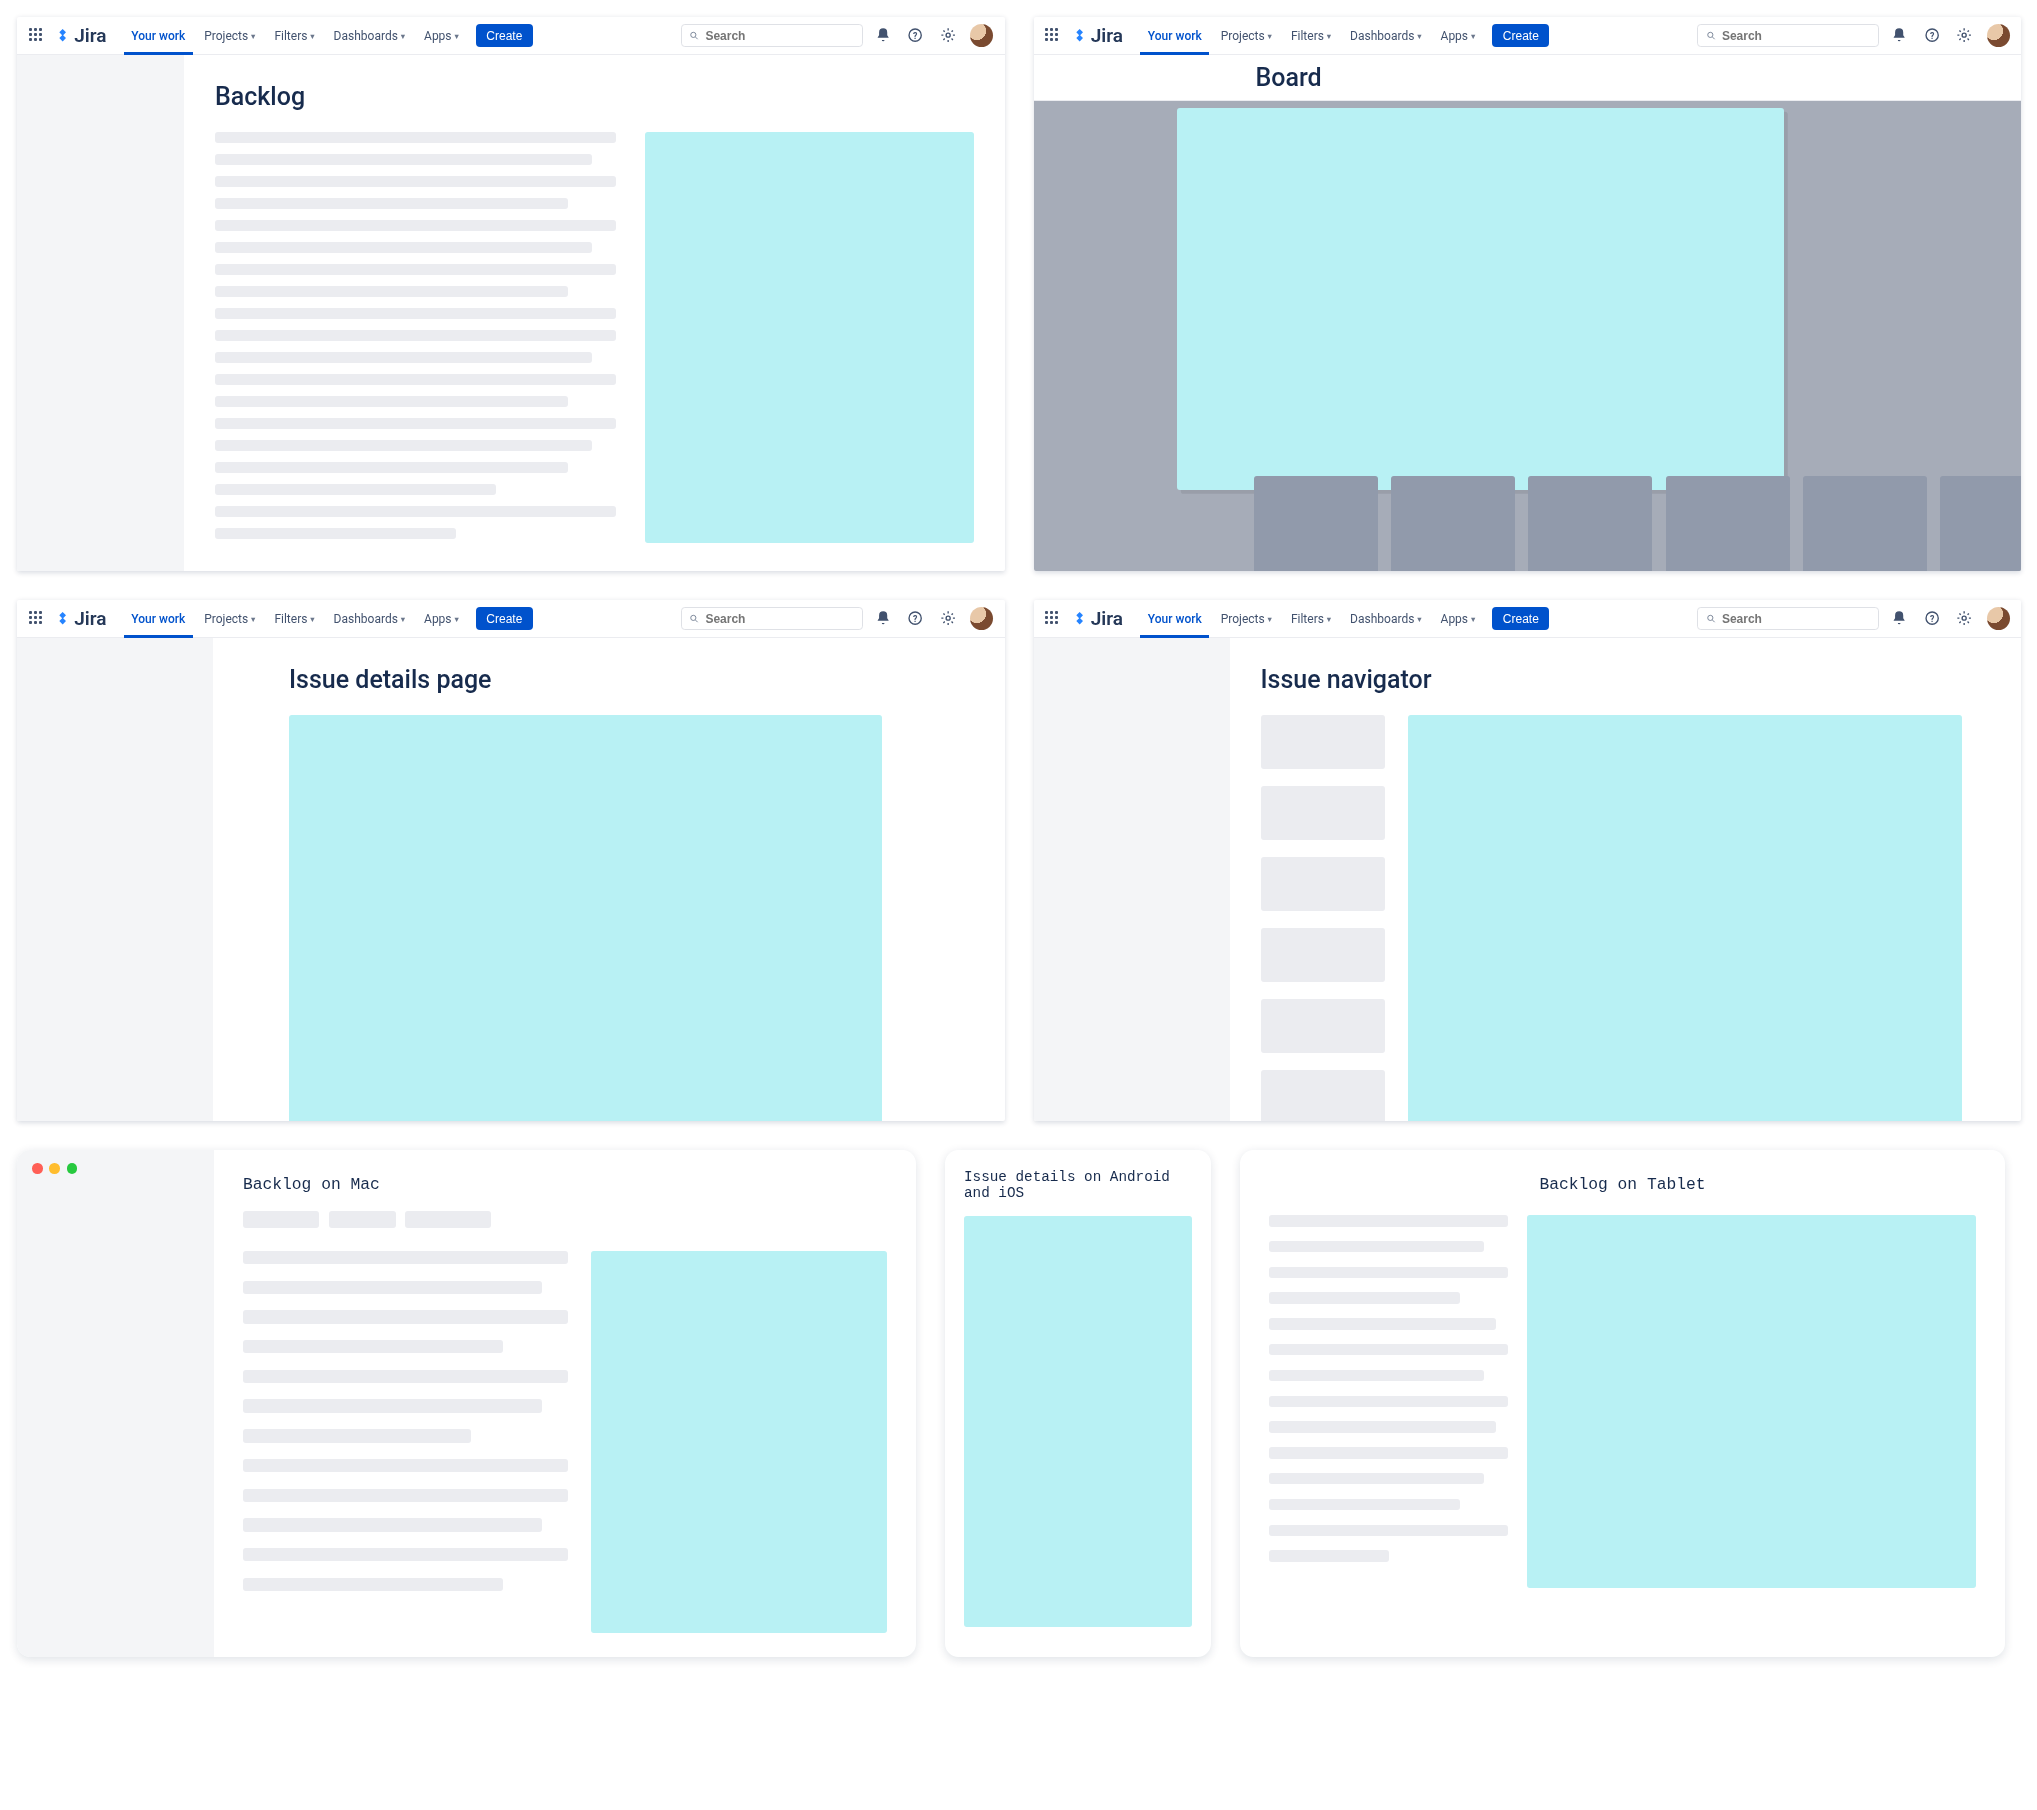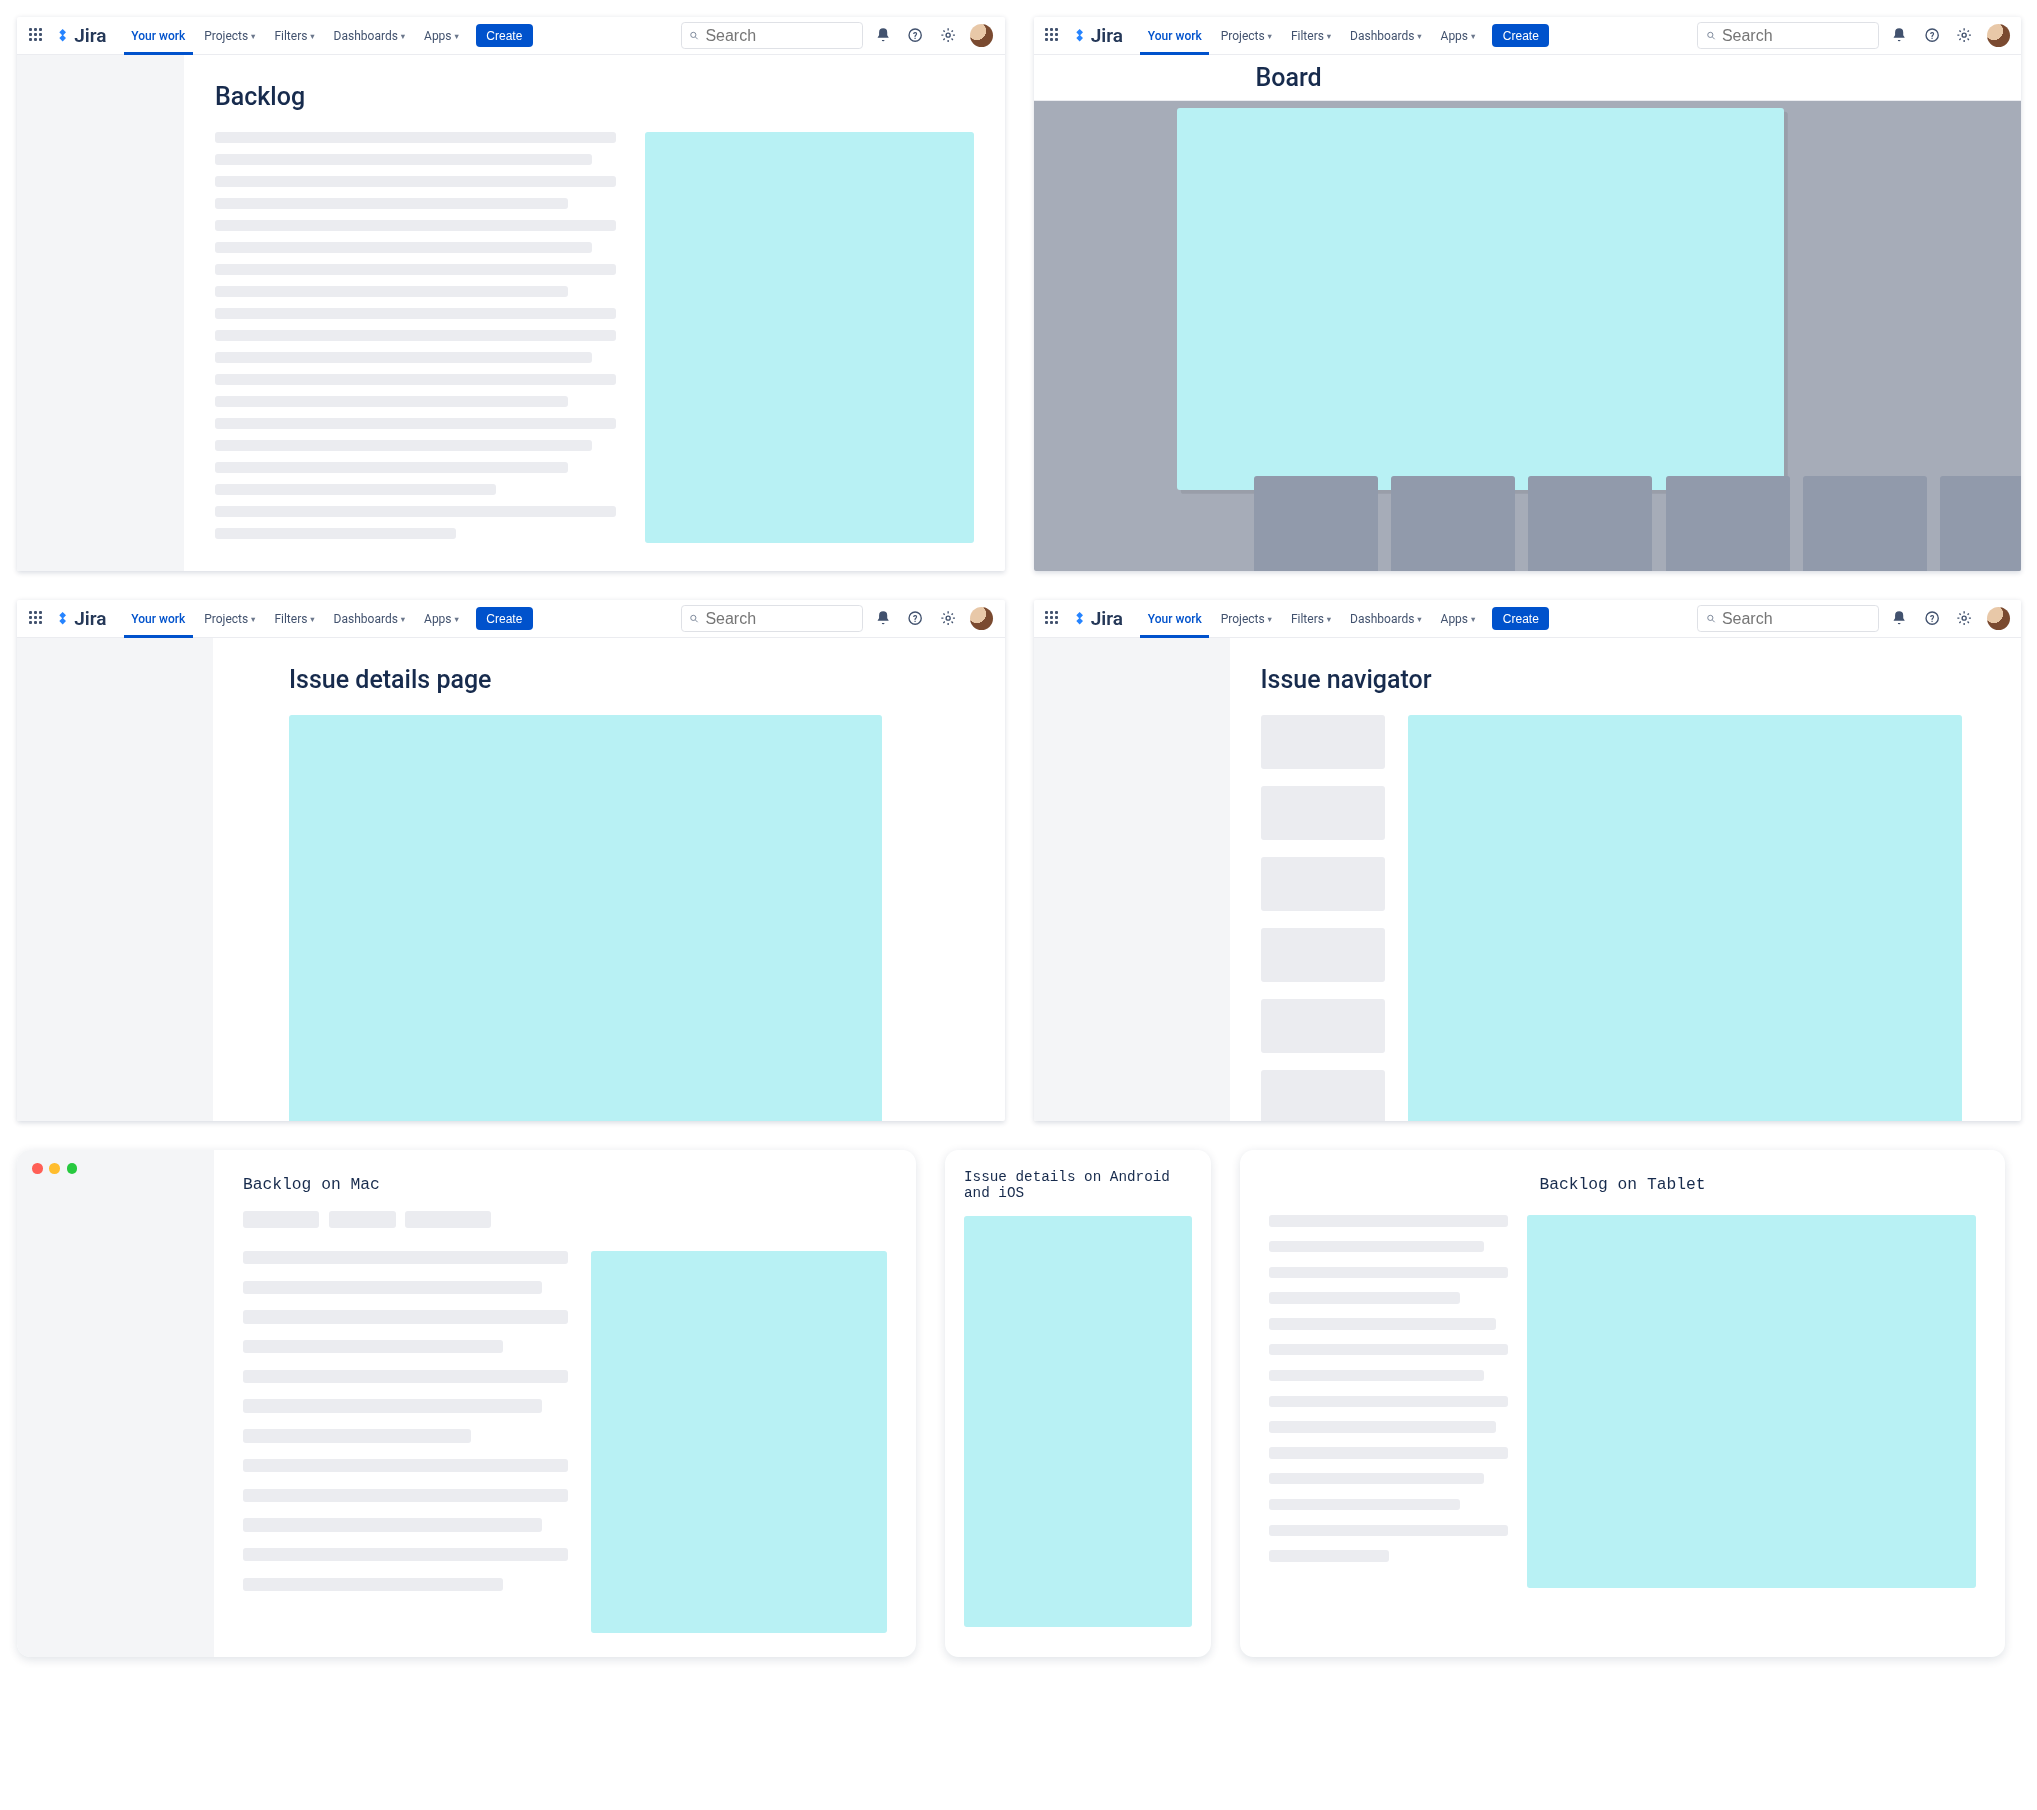--- a/index.html
+++ b/index.html
@@ -84,21 +84,21 @@
   .spacer { flex:1; }
   .search {
     display:flex; align-items:center;
     width:182px;
     border:1px solid #dfe1e6; border-radius:3.8px;
     padding:3.8px 7.6px; gap:5.7px;
     color:#6b778c; font-size:12px;
   }
   .search svg { width:11.5px; height:11.5px; }
   .search input {
-    border:none; outline:none; font-size:16px; width:100%; background:transparent;
+    border:none; outline:none; font-size:12px; width:100%; background:transparent;font-weight:bold;
   }
   .iconbtn {
     width:25px; height:25px; border-radius:50%;
     display:flex; align-items:center; justify-content:center;
     color:#42526e; cursor:pointer; margin-left:3.8px;
   }
   .iconbtn svg { width:16.3px; height:16.3px; }
   .avatar {
     width:23px; height:23px; border-radius:50%;
     background: radial-gradient(circle at 30% 30%, #e8c8a8 0 40%, #7a4a30 41% 100%);

